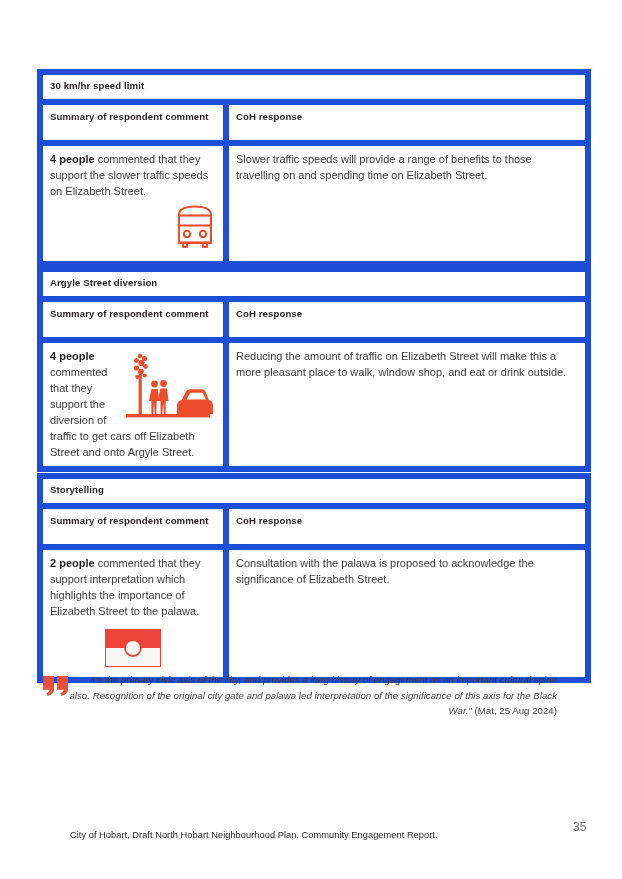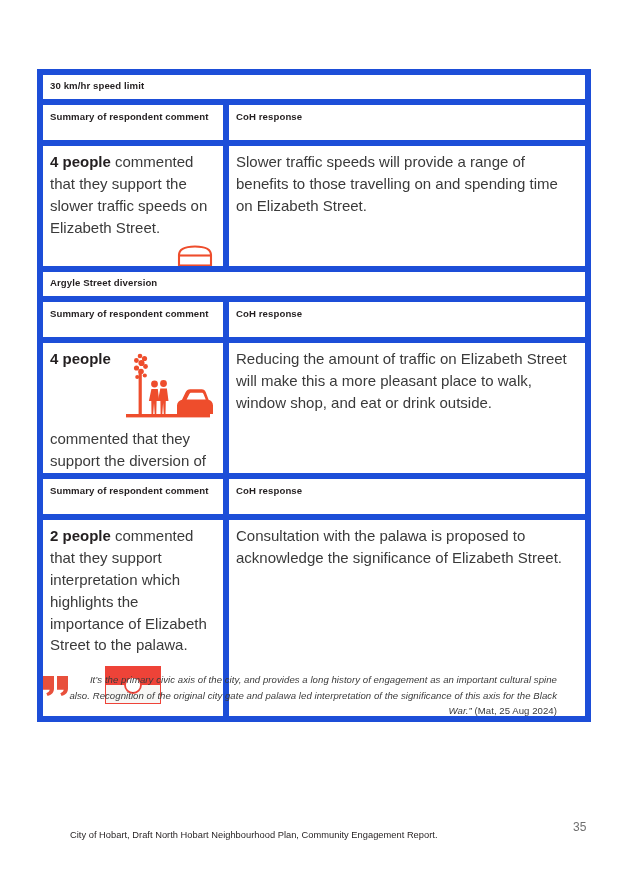--- a/index.html
+++ b/index.html
@@ -51,21 +51,21 @@
   }
   .hdr-cell {
     font-weight: bold;
     font-size: 9.6px;
     line-height: 1.45;
     letter-spacing: 0.1px;
     padding-top: 4px;
     padding-bottom: 4px;
   }
   .body-cell {
-    font-size: 15px;
+    font-size: 11px;
     line-height: 1.46;
     color: #3a3a3a;
   }
   .body-cell .count { font-weight: bold; color: #231f20; }
 
   .icon-wrap {
     display: block;
     text-align: right;
     padding-top: 4px;
   }
@@ -220,20 +220,23 @@
     </tbody>
   </table>
 
   <table class="resp-table" style="top:473px;">
     <colgroup>
         <col class="col-left">
         <col class="col-right">
       </colgroup>
     <tbody>
       <tr>
+        <td class="topic-cell" colspan="2">Storytelling</td>
+      </tr>
+      <tr>
         <td class="hdr-cell" style="height:24px;">Summary of respondent comment</td>
         <td class="hdr-cell">CoH response</td>
       </tr>
       <tr>
         <td class="body-cell" style="height:94px;">
           <span class="count">2 people</span><span> commented that they support interpretation which highlights the importance of Elizabeth Street to the palawa.</span>
           <span class="icon-wrap center-right">
             <svg width="56" height="38" viewBox="0 0 56 38">
               <rect x="0" y="0" width="56" height="19" fill="#EE4338"></rect>
               <rect x="0" y="19" width="56" height="19" fill="#f7f7f5"></rect>

